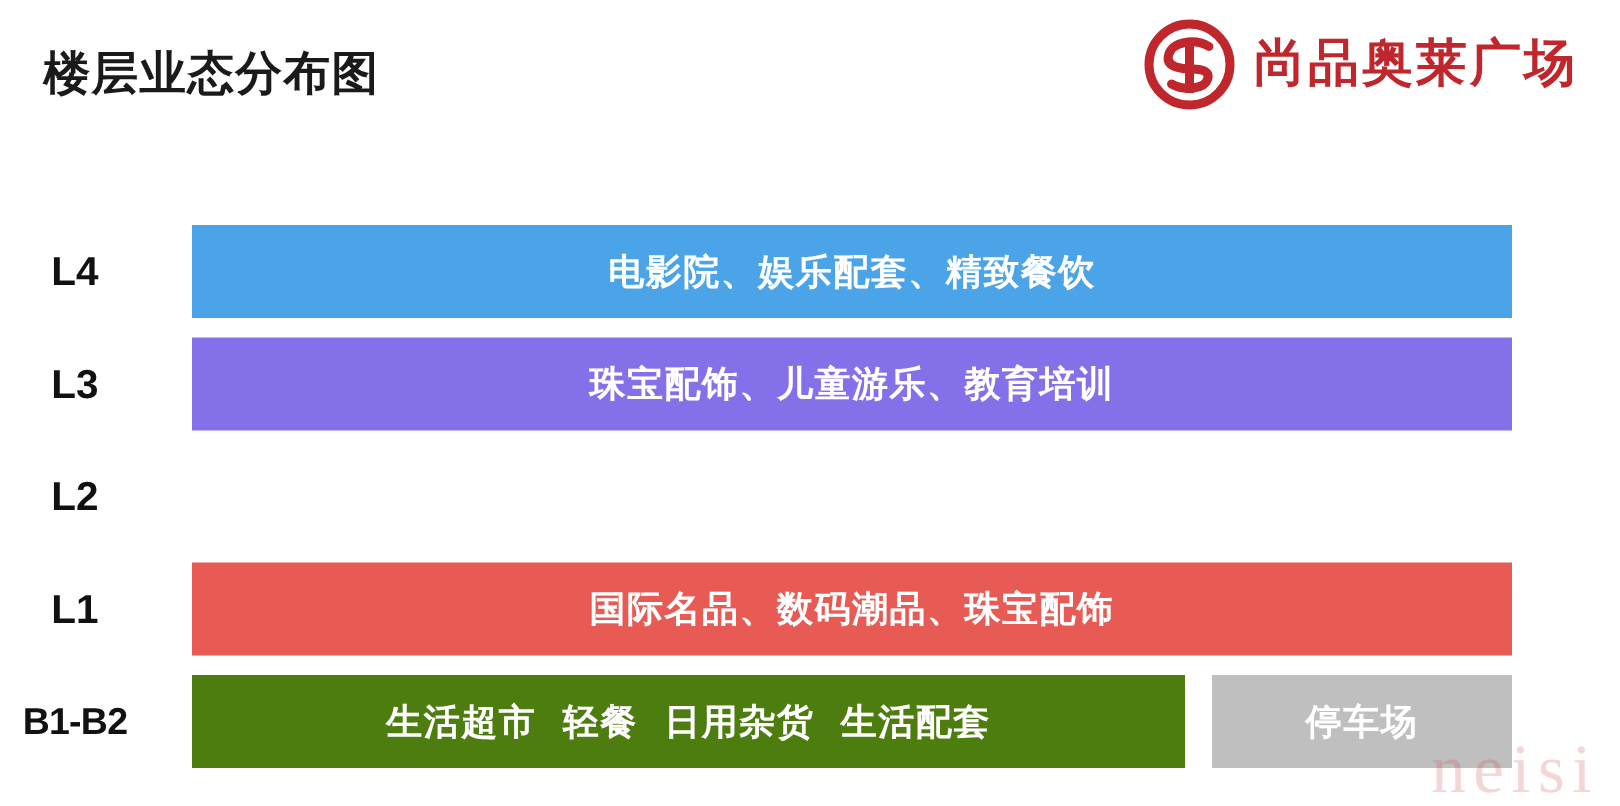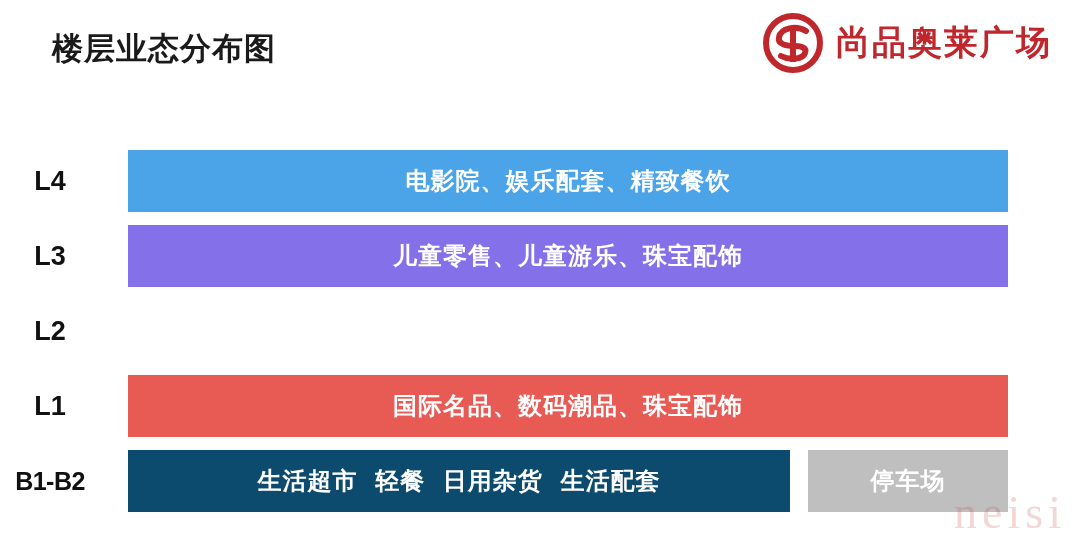--- a/index.html
+++ b/index.html
@@ -18,21 +18,21 @@
   
   .header {
     position: absolute;
     left: 0;
     top: 0;
     width: 1080px;
     height: 100px;
   }
   .page-title {
     position: absolute;
-    left: 52px;
+    left: 29px;
     top: 28px;
     font-size: 31px;
     font-weight: bold;
     color: #1a1a1a;
     letter-spacing: 1px;
     white-space: nowrap;
   }
 
   .brand-logo {
     position: absolute;
@@ -179,42 +179,42 @@
       <div class="floor-bar" style="background:#4ba3e8;">
         <span class="bar-text">电影院、娱乐配套、精致餐饮</span>
       </div>
     </div>
   </div>
 
   <div class="floor-row">
     <div class="floor-label">L3</div>
     <div class="floor-bars">
       <div class="floor-bar" style="background:#8470e8;">
-        <span class="bar-text">儿童零售、儿童游乐、珠宝配饰</span>
+        <span class="bar-text">珠宝配饰、儿童游乐、教育培训</span>
       </div>
     </div>
   </div>
 
   <div class="floor-row">
     <div class="floor-label">L2</div>
   </div>
 
   <div class="floor-row">
     <div class="floor-label">L1</div>
     <div class="floor-bars">
       <div class="floor-bar" style="background:#e85a54;">
         <span class="bar-text">国际名品、数码潮品、珠宝配饰</span>
       </div>
     </div>
   </div>
 
   <div class="floor-row">
     <div class="floor-label compact">B1-B2</div>
     <div class="floor-bars">
-      <div class="floor-bar" style="background:#0c4a6e;align-items:center;">
+      <div class="floor-bar" style="background:#4d7c0f;align-items:center;">
         <span class="bar-text spaced">生活超市  轻餐  日用杂货 生活配套</span>
       </div>
       <div class="floor-bar secondary" style="background:#bfbfbf;">
         <span class="bar-text">停车场</span>
       </div>
     </div>
   </div>
 
 </div>
 

